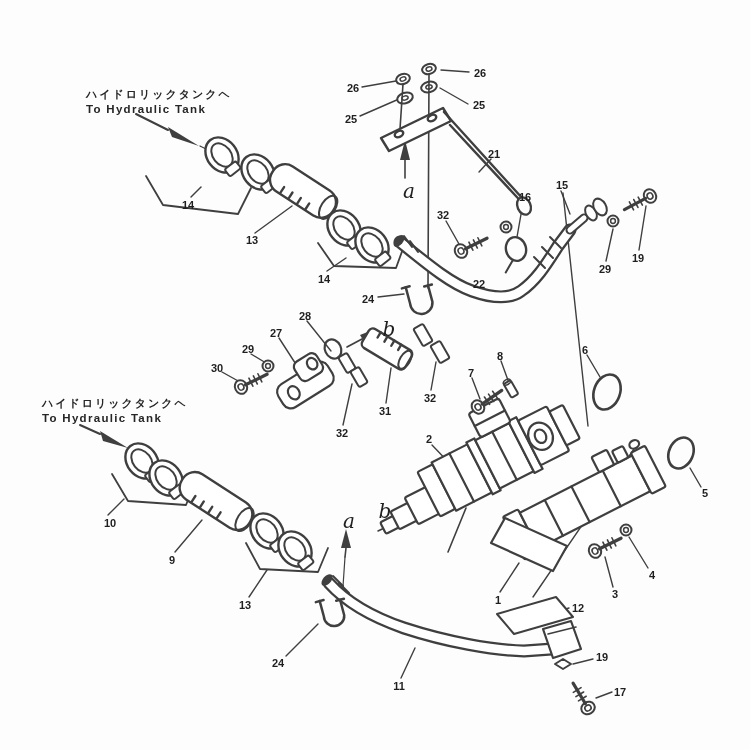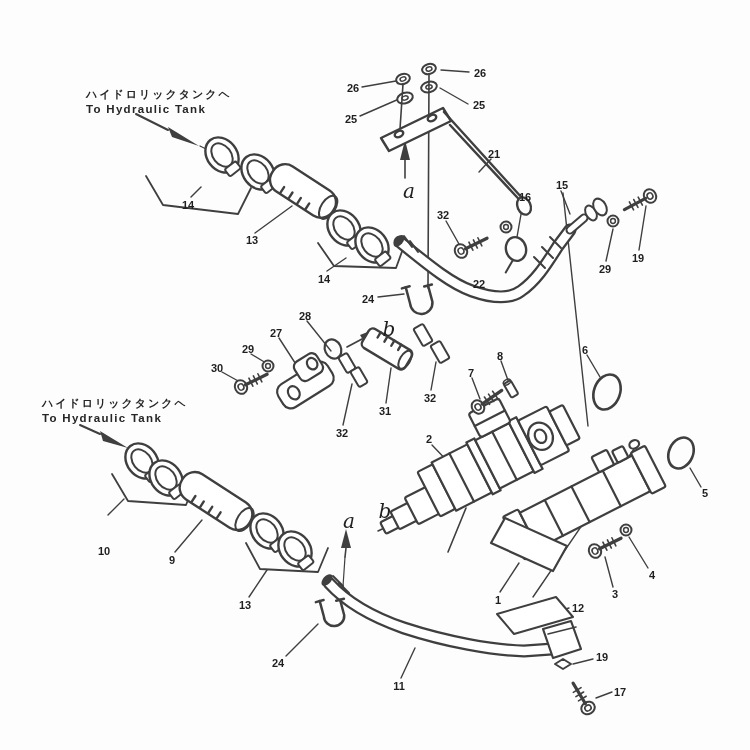--- a/index.html
+++ b/index.html
@@ -389,21 +389,21 @@
       <span class="plabel" style="left: 585px; top: 350px;">6</span>
       <span class="plabel" style="left: 705px; top: 493px;">5</span>
       <span class="plabel" style="left: 498px; top: 600px;">1</span>
       <span class="plabel" style="left: 578px; top: 608px;">12</span>
       <span class="plabel" style="left: 615px; top: 594px;">3</span>
       <span class="plabel" style="left: 652px; top: 575px;">4</span>
       <span class="plabel" style="left: 602px; top: 657px;">19</span>
       <span class="plabel" style="left: 620px; top: 692px;">17</span>
       <span class="plabel" style="left: 399px; top: 686px;">11</span>
       <span class="plabel" style="left: 278px; top: 663px;">24</span>
-      <span class="plabel" style="left: 104px; top: 523px; margin-top: 28px;">10</span>
+      <span class="plabel" style="left: 110px; top: 523px;">10</span>
       <span class="plabel" style="left: 172px; top: 560px;">9</span>
       <span class="plabel" style="left: 245px; top: 605px;">13</span>
       <span class="plabel marker" style="left: 409px; top: 191px;">a</span>
       <span class="plabel marker" style="left: 389px; top: 329px;">b</span>
       <span class="plabel marker" style="left: 349px; top: 521px;">a</span>
       <span class="plabel marker" style="left: 385px; top: 511px;">b</span>
     </div>
 </div>
 
 </body></html>

